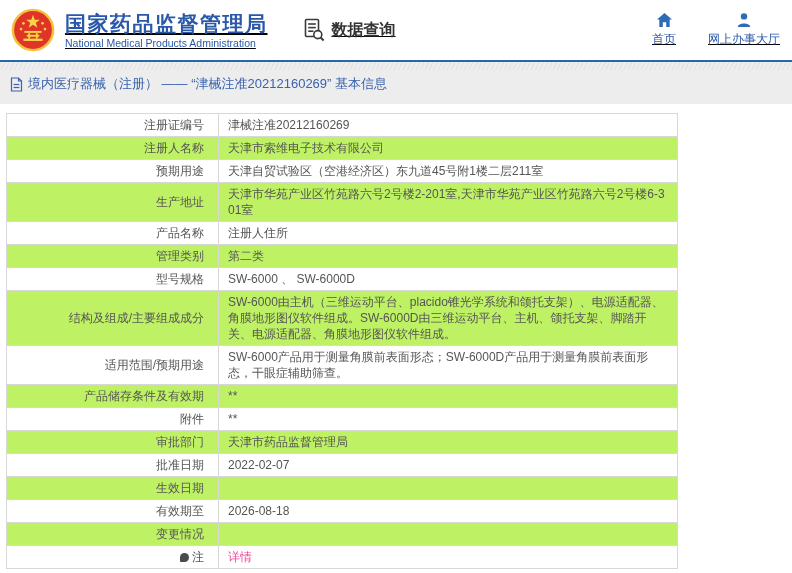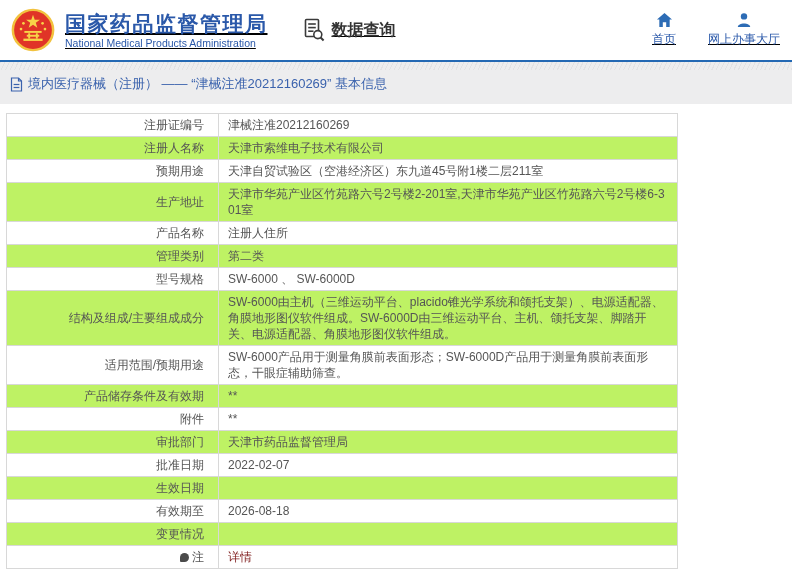--- a/index.html
+++ b/index.html
@@ -22,21 +22,21 @@
   .banner::before { content:""; position:absolute; left:0; right:0; top:0; height:8px;
     background:repeating-linear-gradient(115deg, #e2e2e4 0 1px, transparent 1px 4px); }
   .breadcrumb { display:flex; align-items:center; gap:5px; color:#3a62ad; font-size:13px; }
 
   
   .info-table { width:672px; margin:9px 6px 11px; border-collapse:collapse; table-layout:fixed; }
   .info-table td { border:1px solid #d8d8d8; font-size:12px; color:#555;
     line-height:16px; padding:3px 9px; word-break:break-all; }
   .info-table td.label-cell { width:212px; text-align:right; padding-right:14px; white-space:nowrap; }
   .info-table tr.alt { background:#bef264; }
-  .detail-link { color:#7f1d1d; text-decoration:none; cursor:pointer; }
+  .detail-link { color:#ec4899; text-decoration:none; cursor:pointer; }
   .note-icon { display:inline-block; width:9px; height:9px; background:#4a4a4a;
     border-radius:50% 50% 50% 1px; margin-right:3px; vertical-align:-1px; }
   svg { display:block; }
 </style>
 </head>
 <body>
 
 <header class="header">
   <div class="logo">
     <span>

